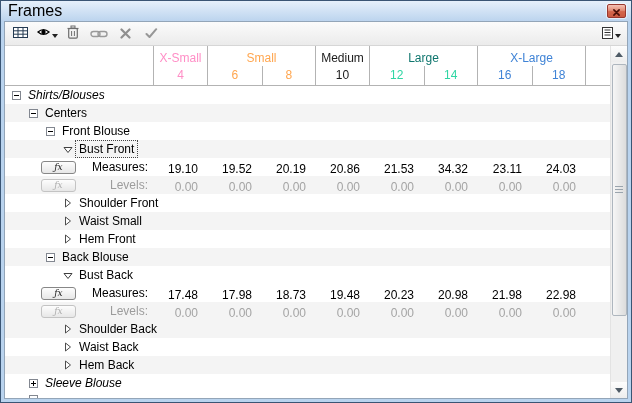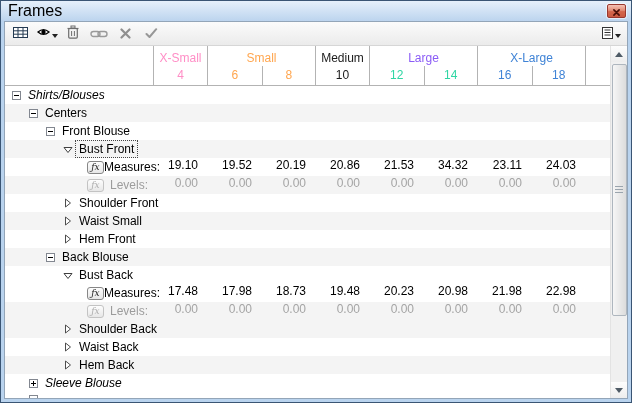--- a/index.html
+++ b/index.html
@@ -21,31 +21,31 @@
   .header{height:40px;flex:none;display:flex;border-bottom:1px solid #b3b3b3}
   .h-tree{width:148px;flex:none}
   .hgroup{border-left:1px solid #b3b3b3;display:flex;flex-direction:column;flex:none}
   .hname{height:20px;display:flex;align-items:flex-end;justify-content:center;font-size:12px;padding-bottom:1px}
   .hsizes{height:20px;display:flex}
   .hsize{width:54px;display:flex;align-items:center;justify-content:center;font-size:12px}
   .hsize+.hsize{border-left:1px solid #b3b3b3}
   .h-fill{border-left:1px solid #b3b3b3;flex:1}
   
   .rows{height:306px;flex:none;overflow:hidden}
-  .row{height:18px;display:flex;align-items:flex-start;font-size:12px;color:#000}
+  .row{height:18px;display:flex;align-items:flex-end;font-size:12px;color:#000}
   .row.gray{background:#f4f4f4}
   .tcell{width:148px;flex:none;display:flex;align-items:center;height:100%}
   .glyph{display:inline-flex;align-items:center;justify-content:center;width:11px;flex:none;margin-right:3px}
   .gbox{width:9px;height:9px;border:1px solid #828790;background:#fff;position:relative;display:inline-block}
   .gbox::before{content:"";position:absolute;left:1px;right:1px;top:3px;height:1px;background:#000}
   .gbox.plus::after{content:"";position:absolute;top:1px;bottom:1px;left:3px;width:1px;background:#000}
   .label{white-space:nowrap;padding:1px 3px}
   .label.italic{font-style:italic}
   .label.selected{outline:1px dotted #444}
-  .fxbtn{width:17px;height:13px;flex:none;border:1px solid #878787;border-radius:3px;background:linear-gradient(#fdfdfd,#e7e7e7);font:italic 9px "DejaVu Serif",serif;color:#222;display:inline-flex;align-items:center;justify-content:center;margin-left:82px}
+  .fxbtn{width:35px;height:13px;flex:none;border:1px solid #878787;border-radius:3px;background:linear-gradient(#fdfdfd,#e7e7e7);font:italic 9px "DejaVu Serif",serif;color:#222;display:inline-flex;align-items:center;justify-content:center;margin-left:36px}
   .fxbtn.disabled{border-color:#c3c3c3;color:#aeaeae}
   .vlabel{flex:1;text-align:right;padding-right:5px;white-space:nowrap}
   .vlabel.dim{color:#9c9c9c}
   .vcell{width:54px;flex:none;text-align:right;padding-right:9px;font-size:12px}
   .vcell.dim{color:#a4a4a4}
   .partial{height:6px;display:flex;overflow:hidden}
   .partialbox{width:9px;height:5px;border:1px solid #828790;border-bottom:none;background:#fff;margin-left:24px;margin-top:3px}
   
   .vscroll{width:17px;flex:none;background:#f0f0f0;border-left:1px solid #e3e3e3;display:flex;flex-direction:column;align-items:center}
   .sbtn{width:17px;height:16px;flex:none;display:flex;align-items:center;justify-content:center;background:linear-gradient(#fdfdfd,#ededed)}
@@ -161,21 +161,21 @@
                     <div class="hsize" style="color: rgb(255, 166, 79);">8</div>
                   </div>
                 </div>
                 <div class="hgroup" style="width: 54px;">
                   <div class="hname" style="color: rgb(26, 26, 26);">Medium</div>
                   <div class="hsizes">
                     <div class="hsize" style="color: rgb(26, 26, 26);">10</div>
                   </div>
                 </div>
                 <div class="hgroup" style="width: 108px;">
-                  <div class="hname" style="color: #8b5cf6;">Large</div>
+                  <div class="hname" style="color: #0f766e;">Large</div>
                   <div class="hsizes">
                     <div class="hsize" style="color: rgb(47, 214, 164);">12</div>
                     <div class="hsize" style="color: rgb(47, 214, 164);">14</div>
                   </div>
                 </div>
                 <div class="hgroup" style="width: 108px;">
                   <div class="hname" style="color: rgb(63, 131, 214);">X-Large</div>
                   <div class="hsizes">
                     <div class="hsize" style="color: rgb(63, 131, 214);">16</div>
                     <div class="hsize" style="color: rgb(63, 131, 214);">18</div>

